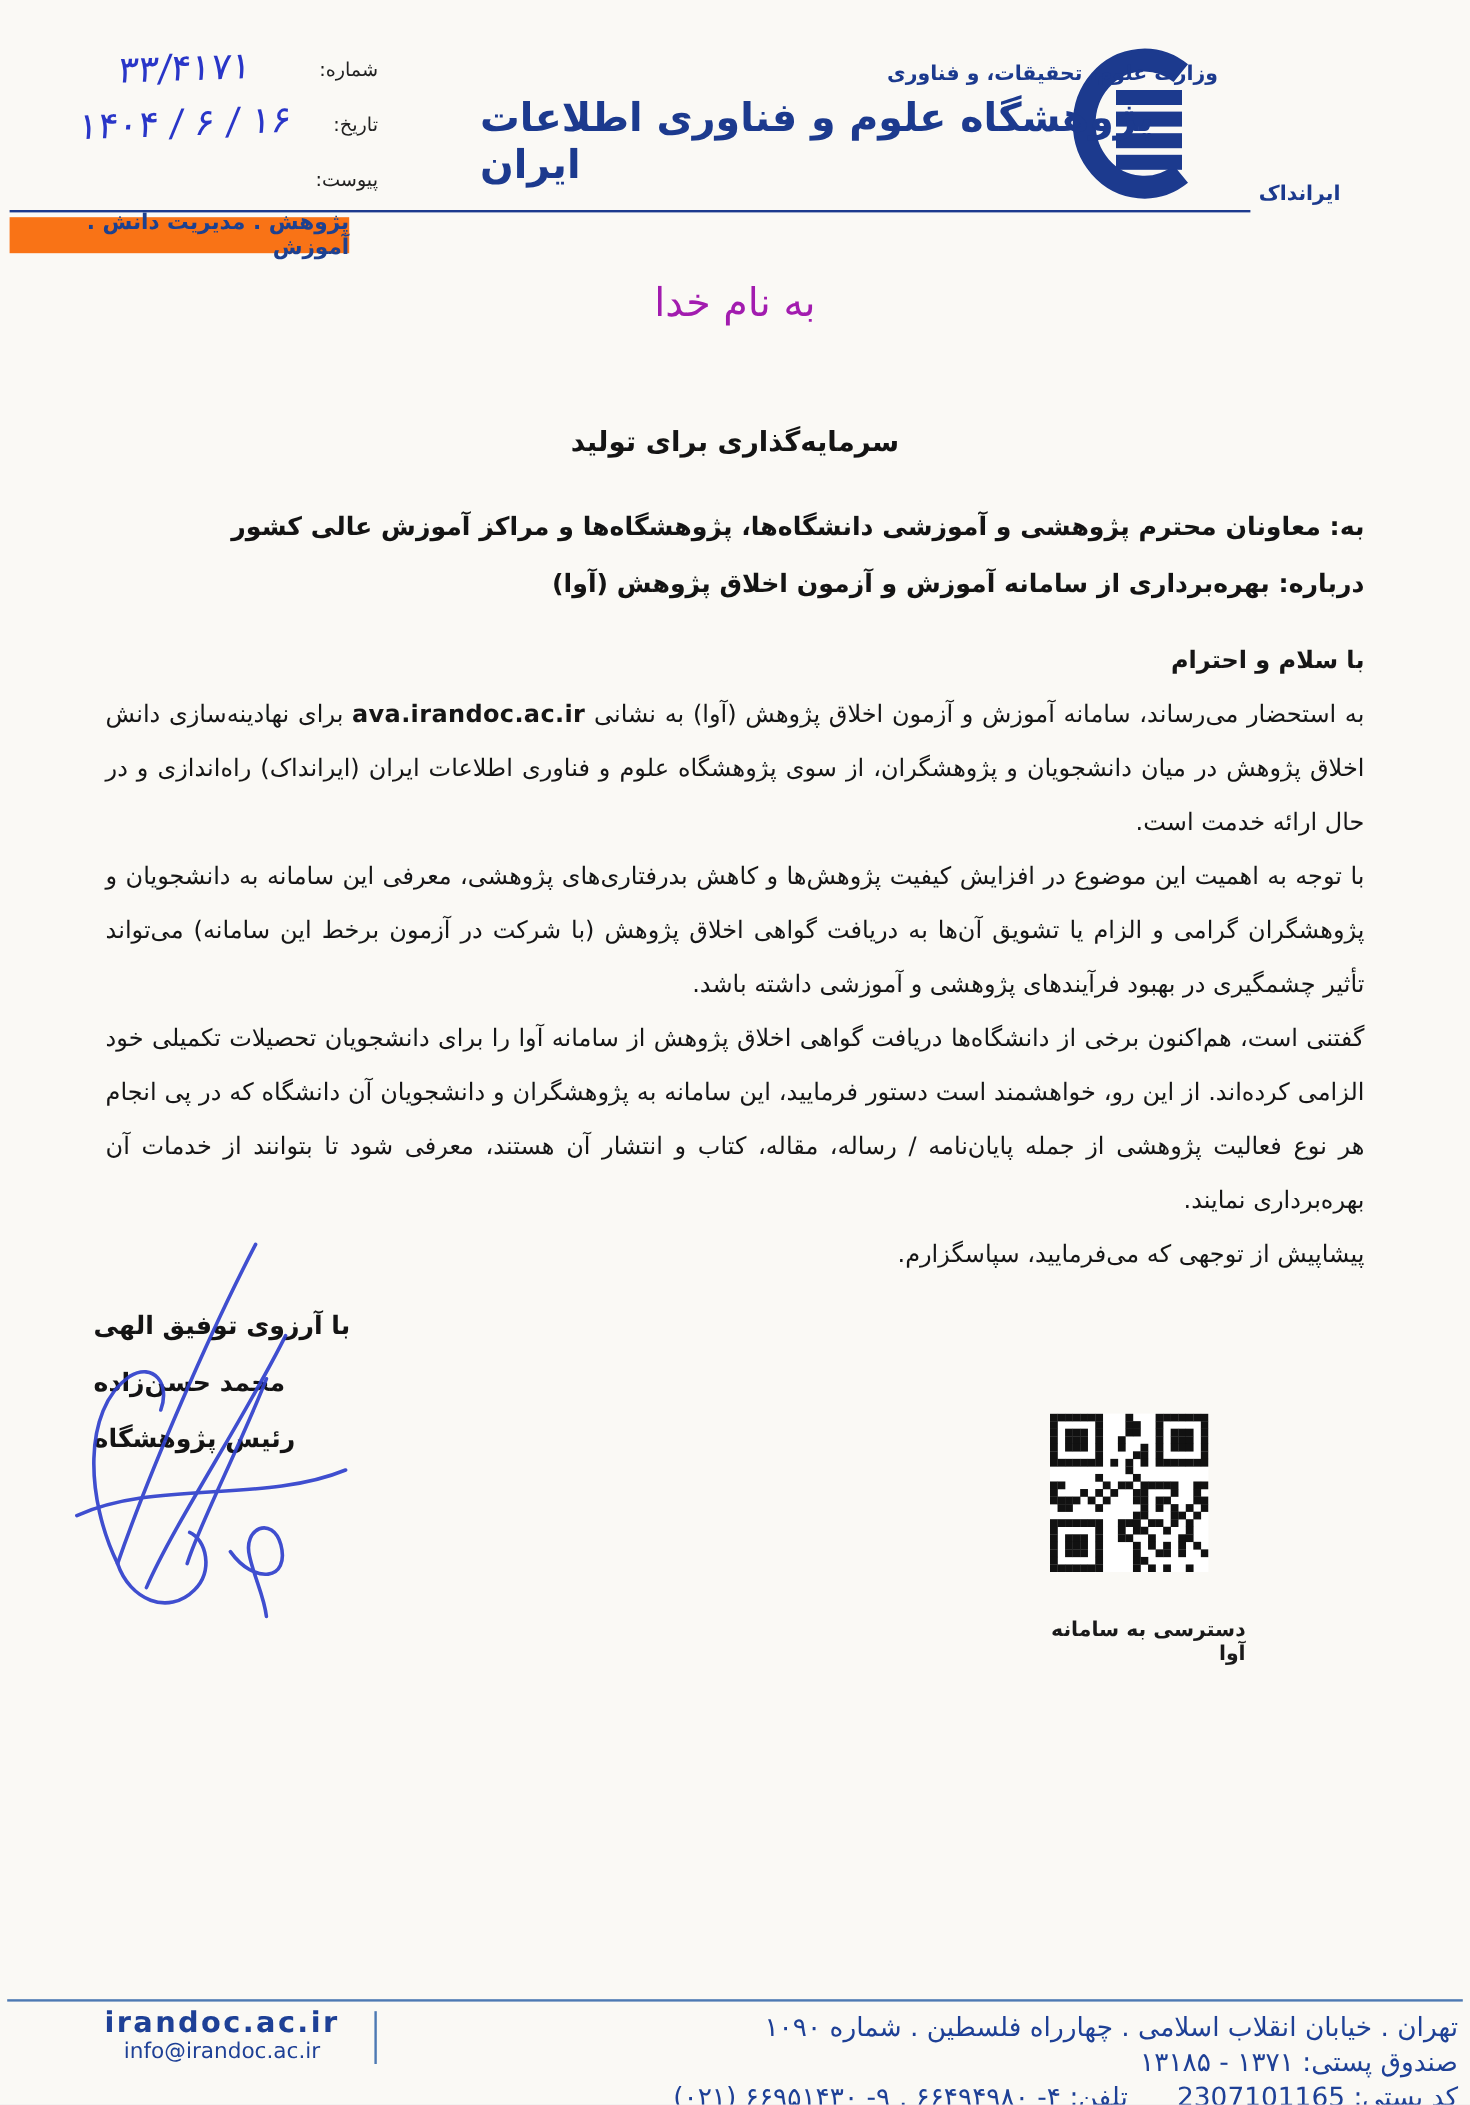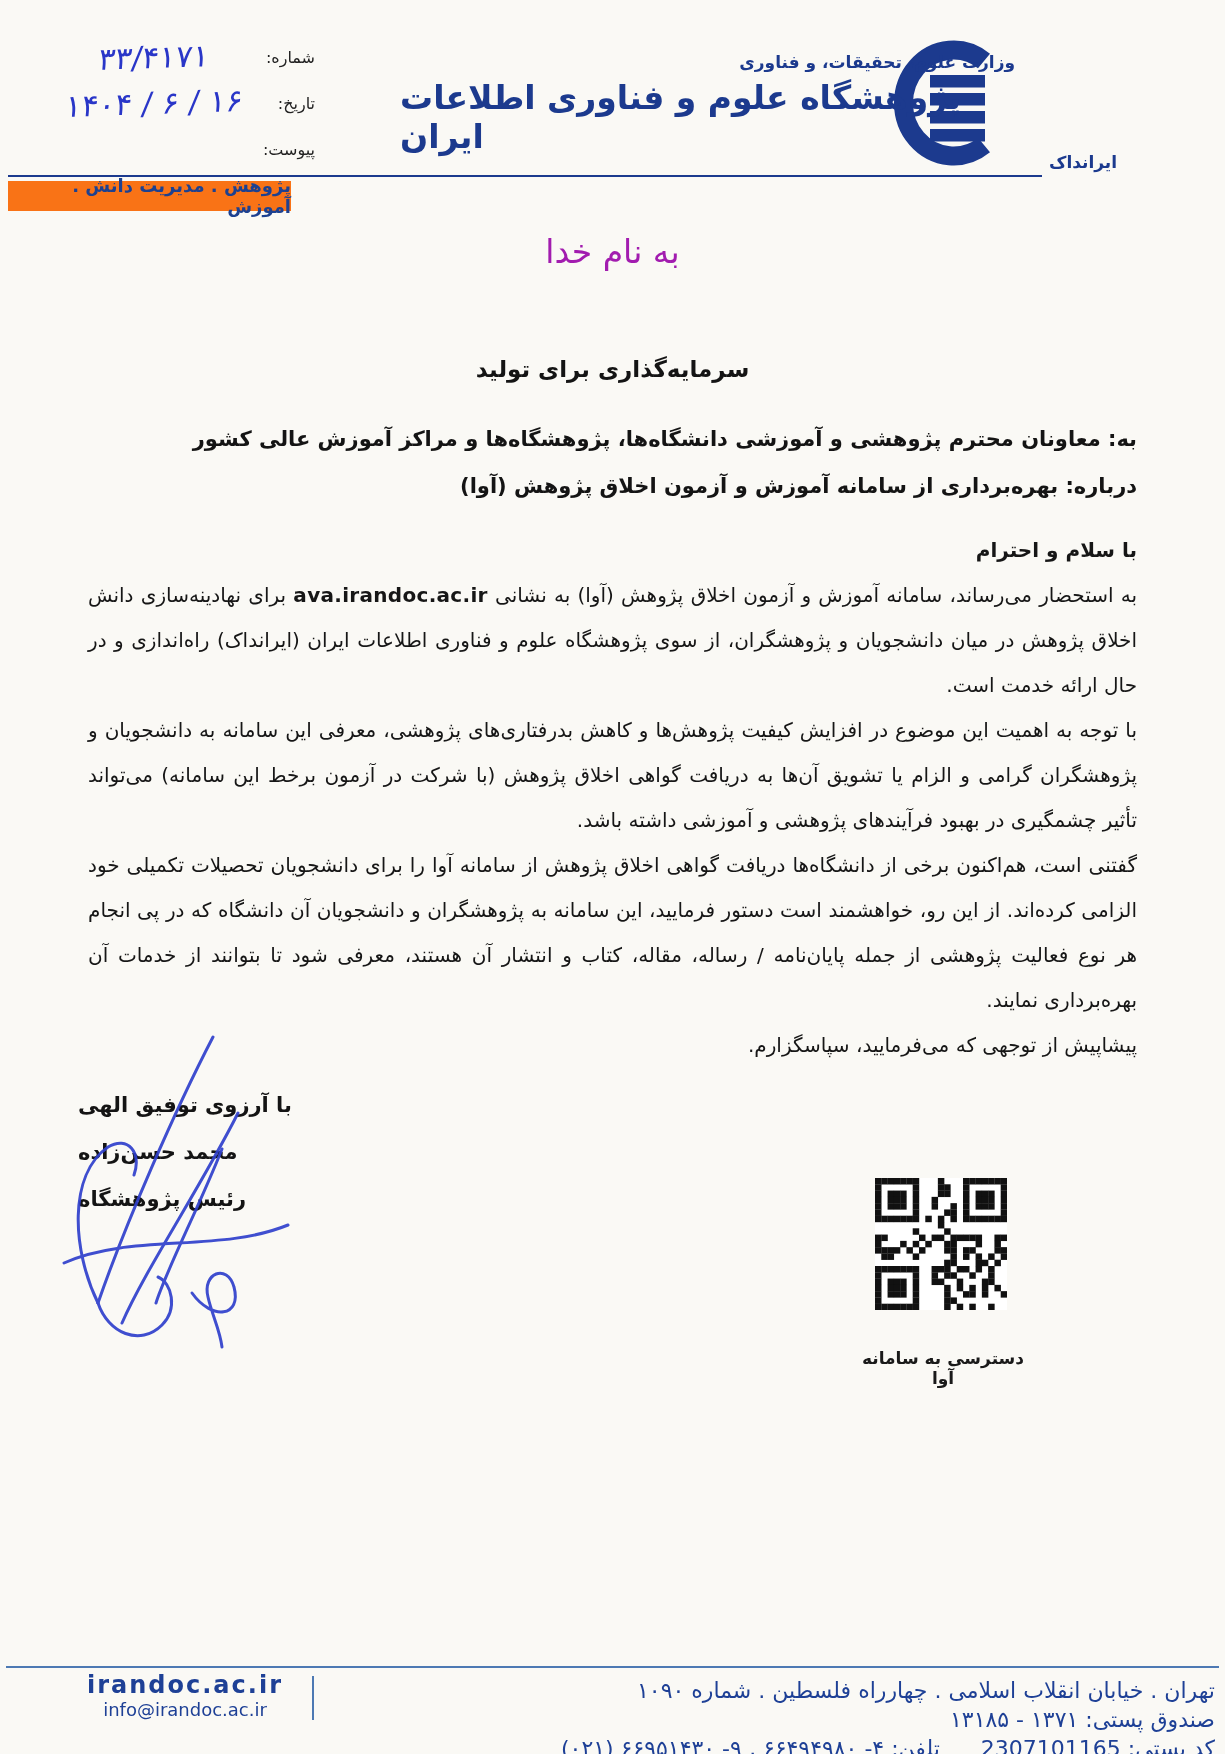--- a/index.html
+++ b/index.html
@@ -67,21 +67,21 @@
   .sig-block {
     position:absolute; left:78px; top:1082px; width:270px;
     text-align:left; font-size:21px; font-weight:bold; color:#141414;
     line-height:47px;
   }
   .sig-ink { position:absolute; left:50px; top:1025px; width:330px; height:330px; pointer-events:none; }
   
   .qr-box { position:absolute; left:875px; top:1178px; width:132px; height:132px; background:#fff; }
   .qr-box svg { width:100%; height:100%; fill:#111; }
   .qr-caption {
-    position:absolute; left:848px; top:1348px; width:190px; text-align:center;
+    position:absolute; left:848px; top:1348px; width:190px; text-align:right;
     font-size:17px; font-weight:bold; color:#1a1a1a;
   }
   
   .footer-line { position:absolute; left:6px; top:1666px; width:1213px; height:2px; background:#4d79b3; }
   .footer-web {
     position:absolute; left:60px; top:1671px; width:250px; text-align:center;
     color:#1e4096; direction:ltr;
   }
   .footer-web .site { font-size:24px; font-weight:bold; letter-spacing:2px; }
   .footer-web .mail { font-size:18px; }

